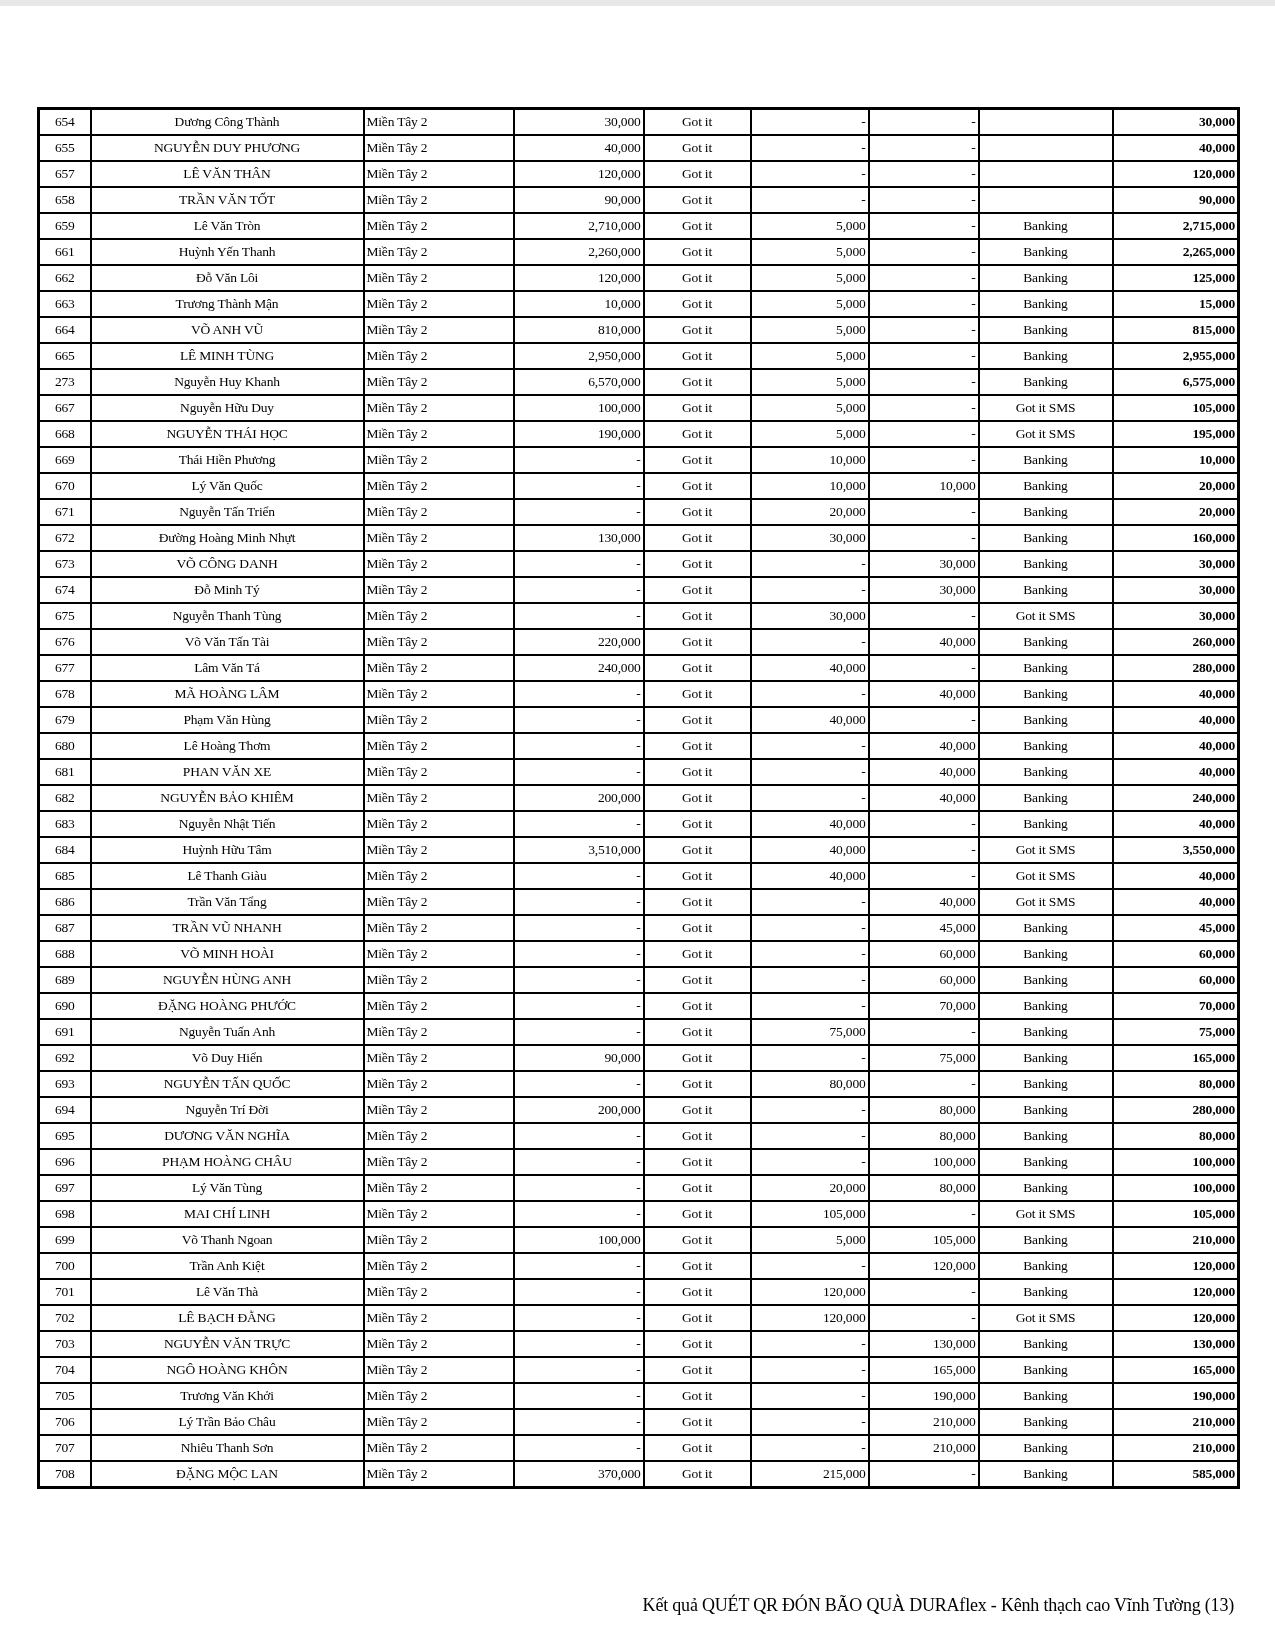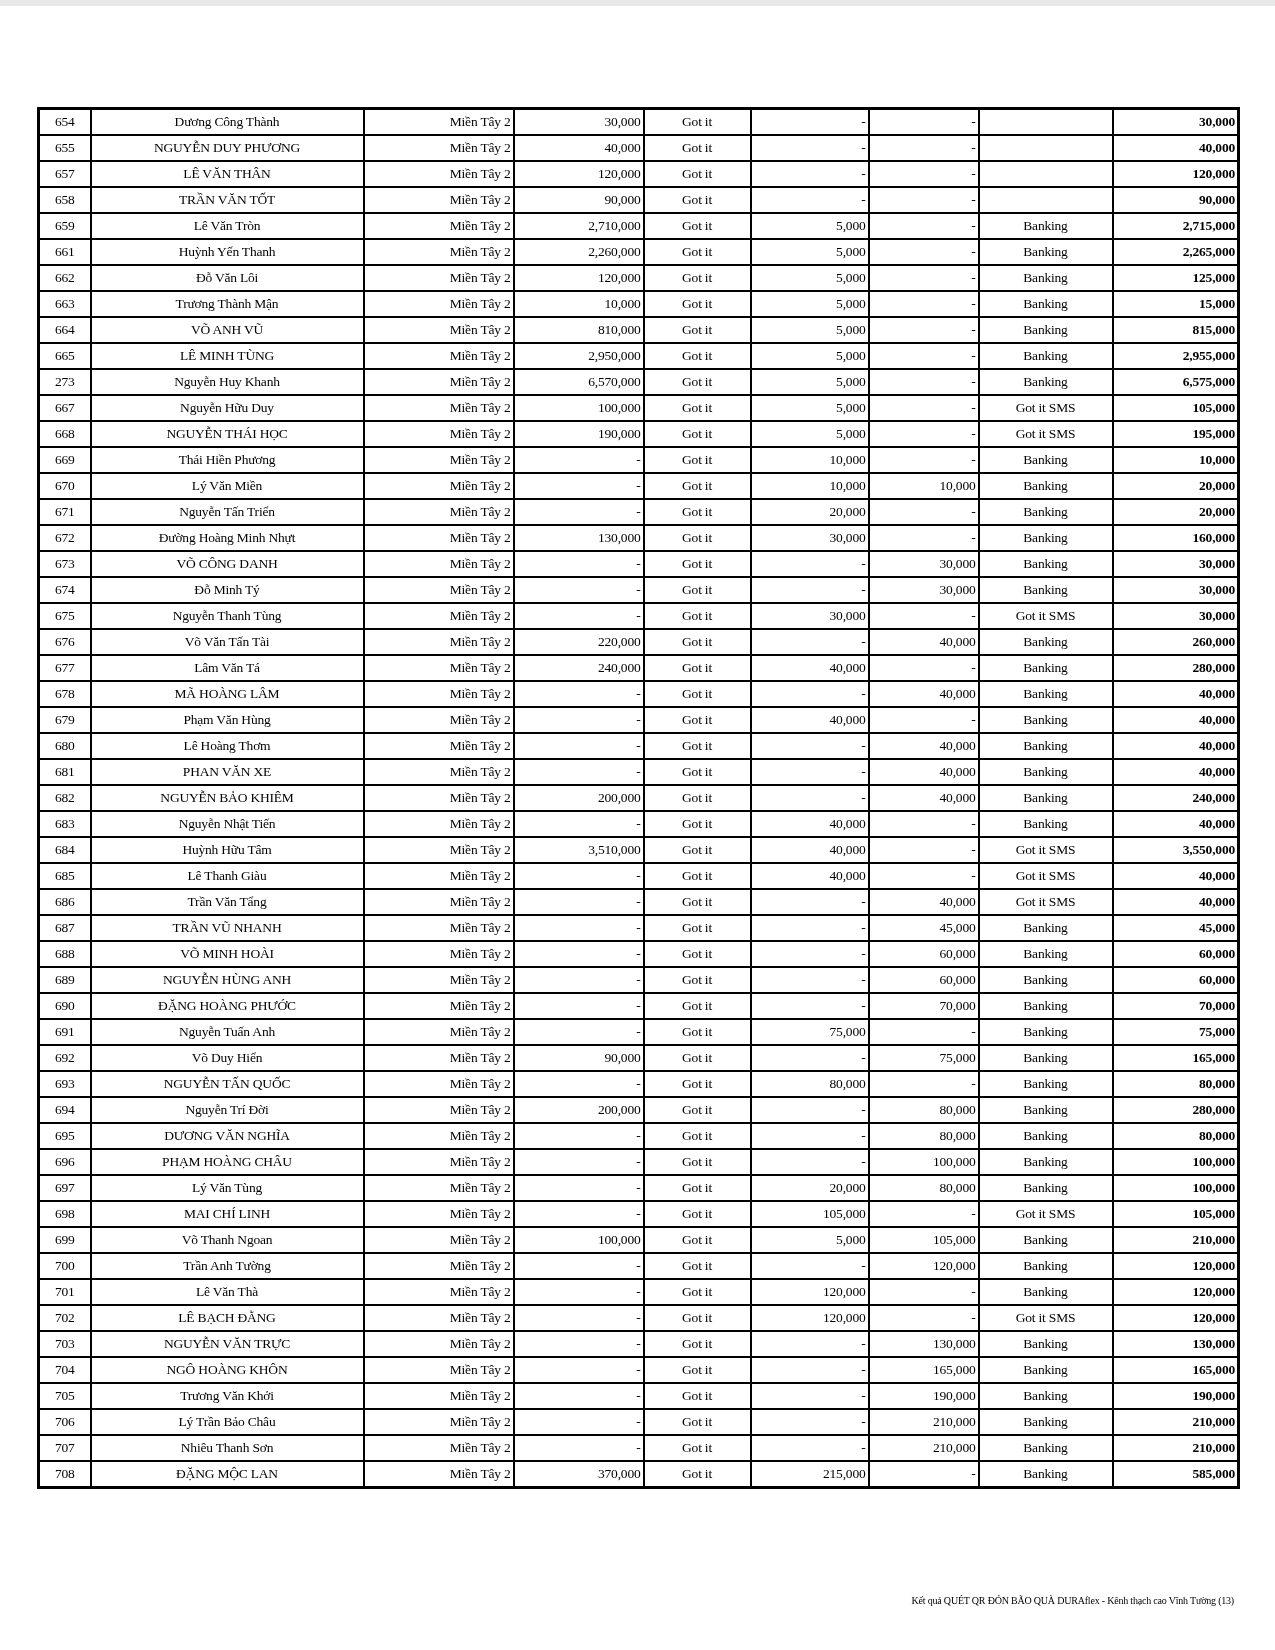--- a/index.html
+++ b/index.html
@@ -30,35 +30,35 @@
     font-size: 13.5px;
     letter-spacing: -0.2px;
     line-height: 1;
     white-space: nowrap;
     overflow: hidden;
     vertical-align: middle;
   }
   
   td.c0 { text-align: center; }                       
   td.c1 { text-align: center; }                       
-  td.c2 { text-align: right; }                       
+  td.c2 { text-align: left; }                       
   td.c3 { text-align: right; padding-right: 8px; }    
   td.c4 { text-align: center; }                       
   td.c5 { text-align: right; padding-right: 8px; }    
   td.c6 { text-align: right; padding-right: 8px; }    
   td.c7 { text-align: center;  padding-left: 8px; }     
   td.c8 { text-align: right; padding-right: 9px; font-weight: bold; } 
   td.dash { padding-right: 30px; }
   .footer-caption {
     position: absolute;
     left: 37px;
     top: 1589px;
     width: 1197px;
     text-align: right;
-    font-size: 10px;
+    font-size: 18px;
     letter-spacing: -0.2px;
     color: #000;
   }
 </style>
 </head>
 <body>
 
 <div class="page">
   <table class="report-table">
     <colgroup>
@@ -222,21 +222,21 @@
           <td class="c2">Miền Tây 2</td>
           <td class="c3 dash">-</td>
           <td class="c4">Got it</td>
           <td class="c5">10,000</td>
           <td class="c6 dash">-</td>
           <td class="c7">Banking</td>
           <td class="c8">10,000</td>
         </tr>
         <tr>
           <td class="c0">670</td>
-          <td class="c1">Lý Văn Miền</td>
+          <td class="c1">Lý Văn Quốc</td>
           <td class="c2">Miền Tây 2</td>
           <td class="c3 dash">-</td>
           <td class="c4">Got it</td>
           <td class="c5">10,000</td>
           <td class="c6">10,000</td>
           <td class="c7">Banking</td>
           <td class="c8">20,000</td>
         </tr>
         <tr>
           <td class="c0">671</td>
@@ -552,21 +552,21 @@
           <td class="c2">Miền Tây 2</td>
           <td class="c3">100,000</td>
           <td class="c4">Got it</td>
           <td class="c5">5,000</td>
           <td class="c6">105,000</td>
           <td class="c7">Banking</td>
           <td class="c8">210,000</td>
         </tr>
         <tr>
           <td class="c0">700</td>
-          <td class="c1">Trần Anh Tường</td>
+          <td class="c1">Trần Anh Kiệt</td>
           <td class="c2">Miền Tây 2</td>
           <td class="c3 dash">-</td>
           <td class="c4">Got it</td>
           <td class="c5 dash">-</td>
           <td class="c6">120,000</td>
           <td class="c7">Banking</td>
           <td class="c8">120,000</td>
         </tr>
         <tr>
           <td class="c0">701</td>

